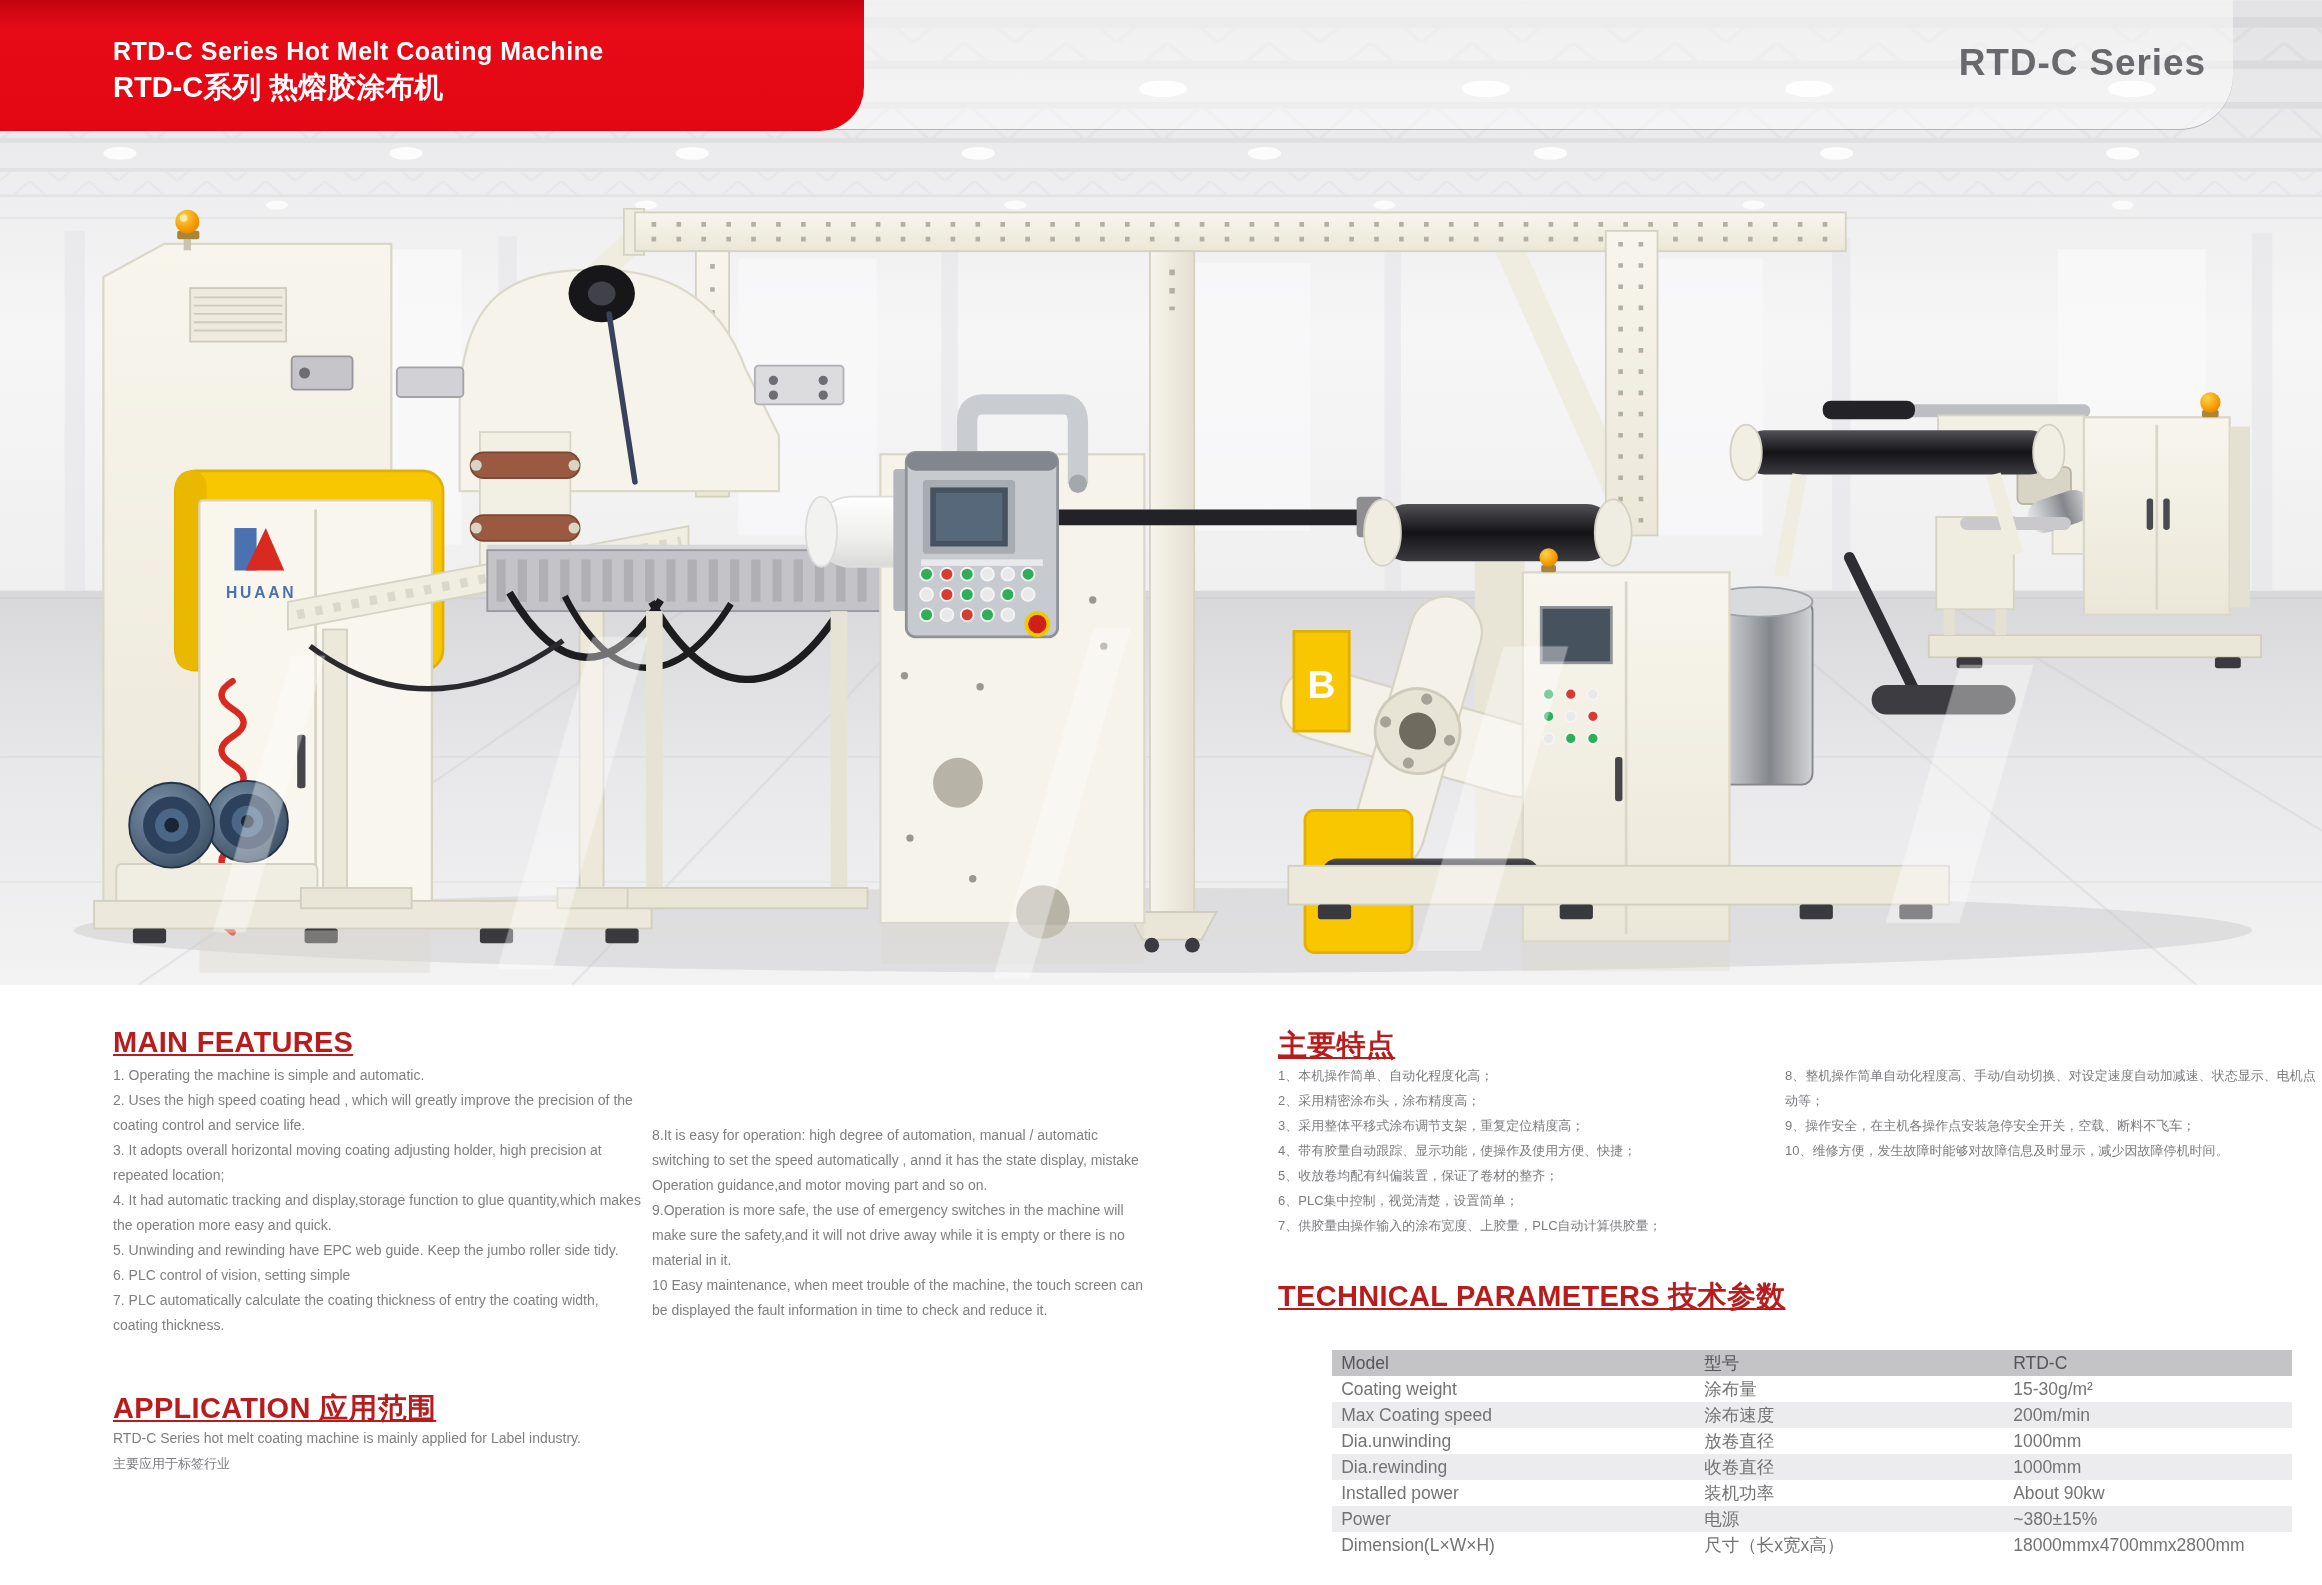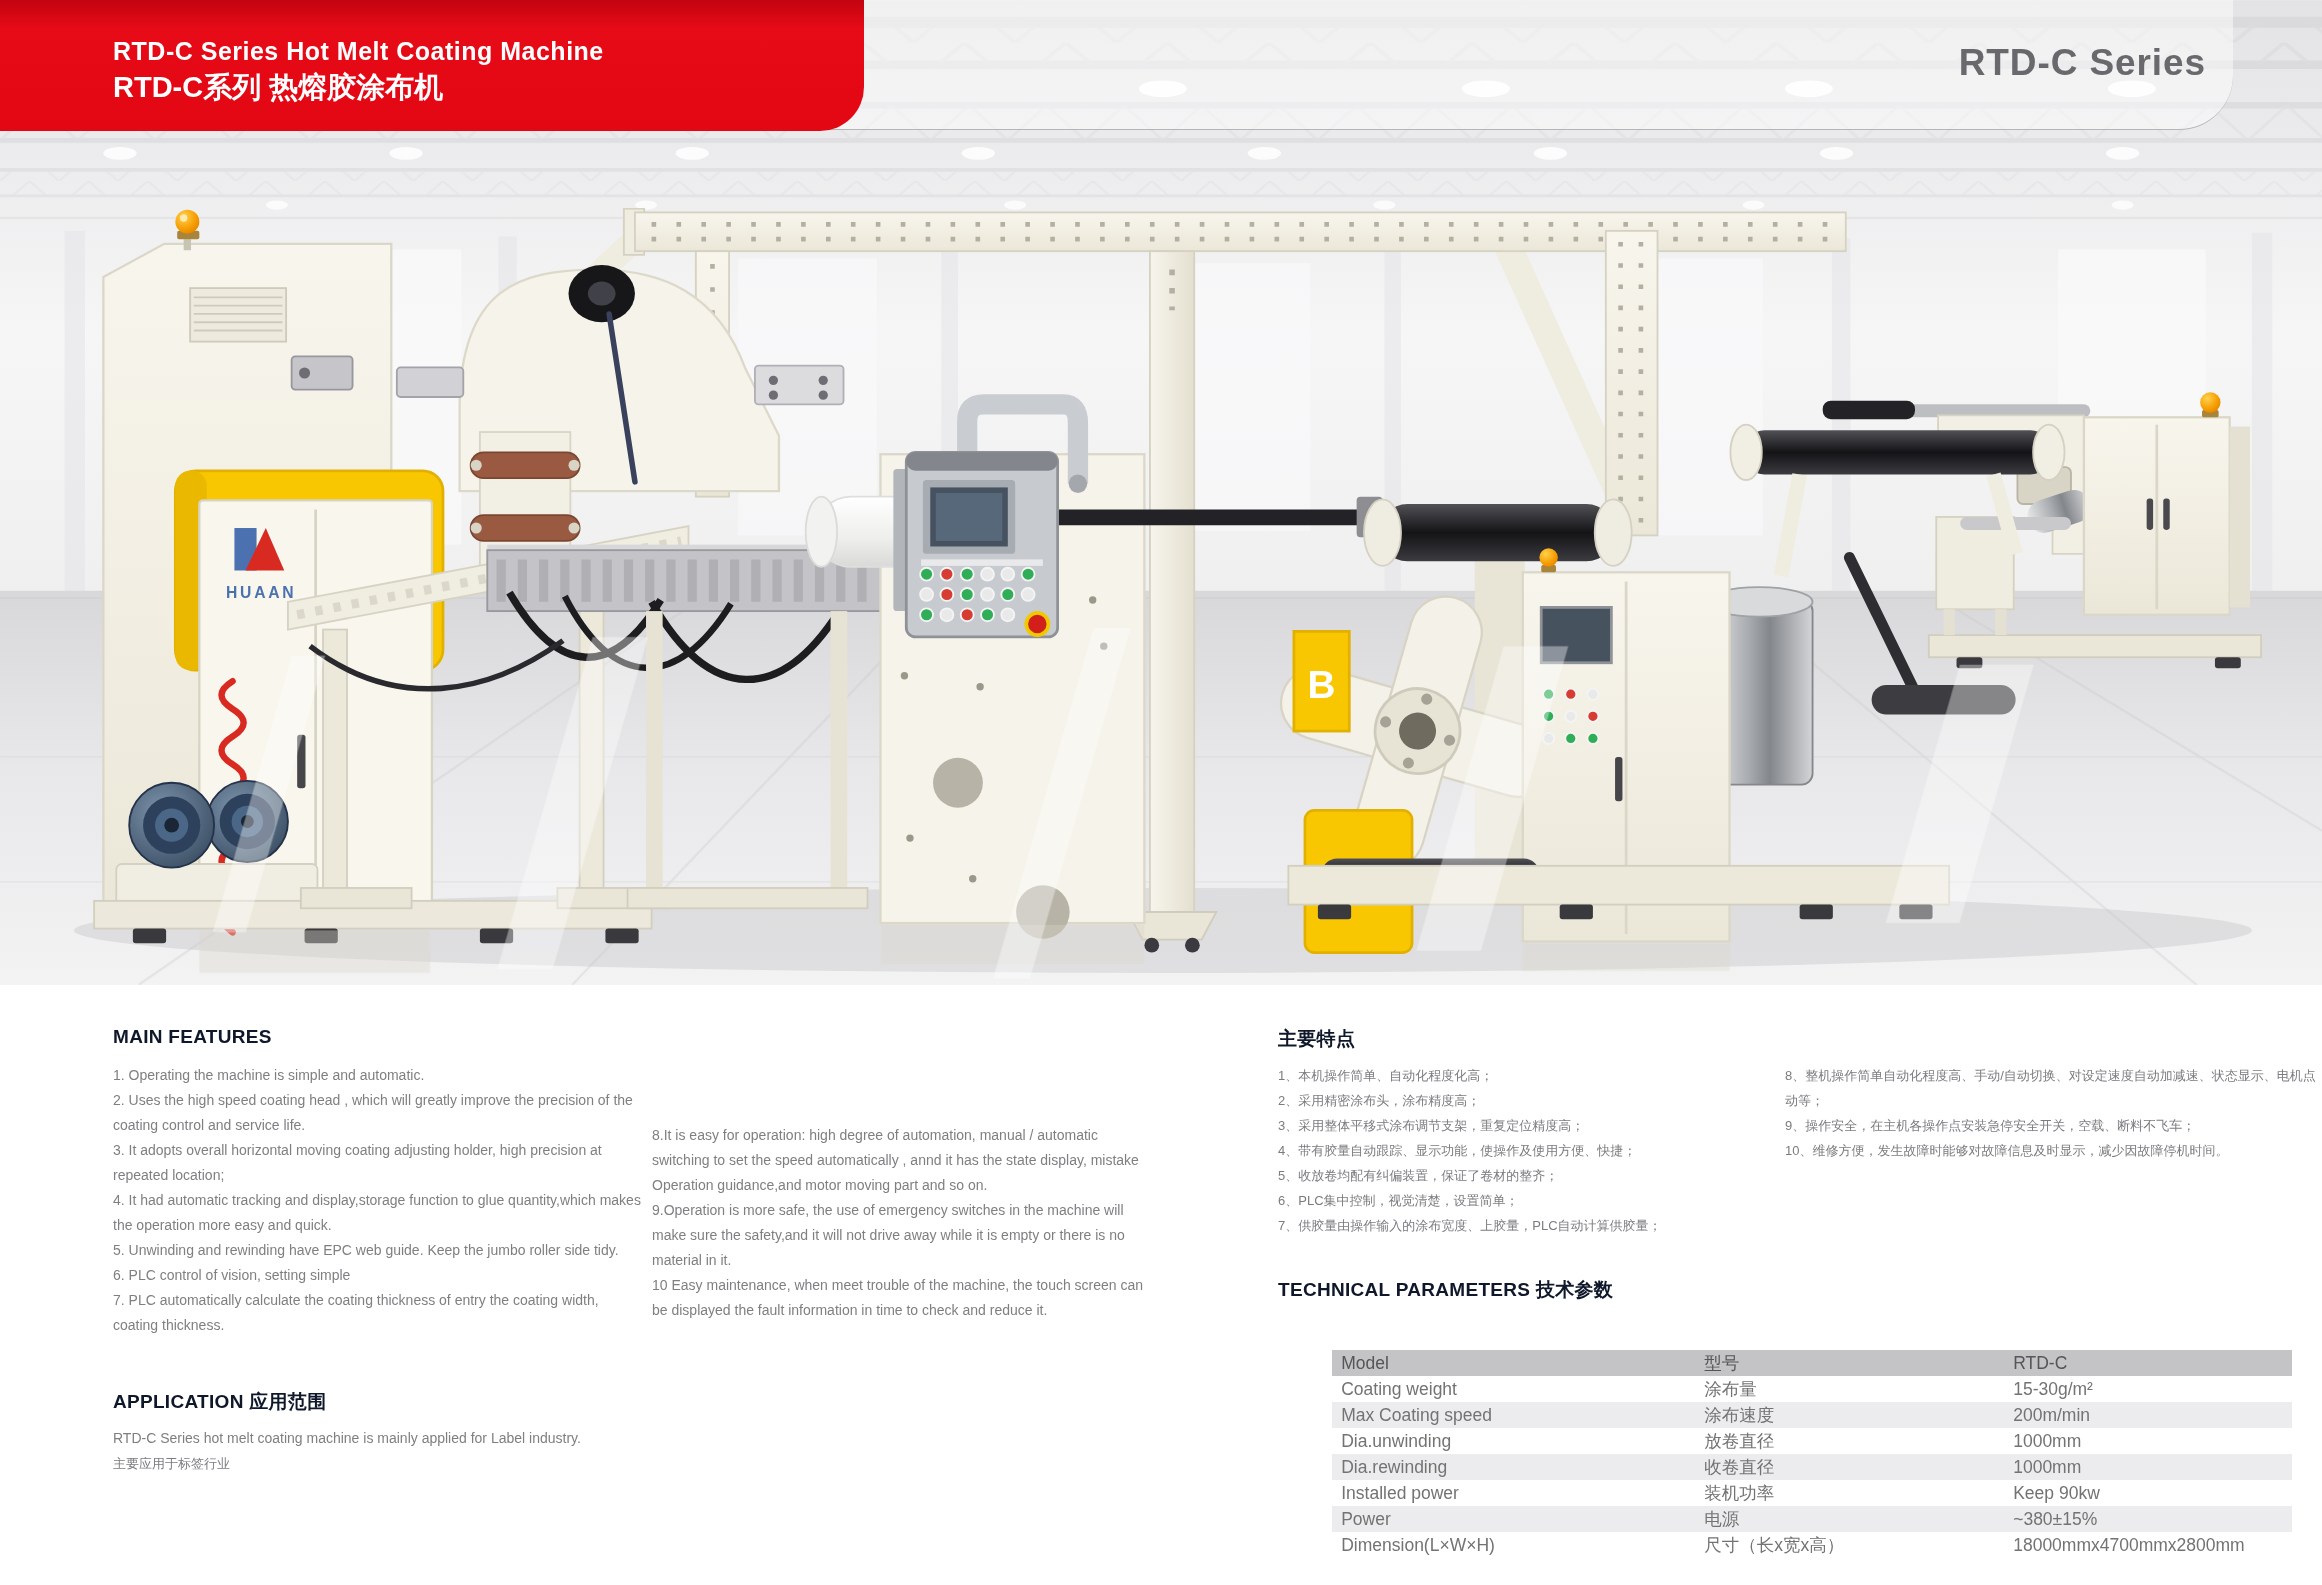--- a/index.html
+++ b/index.html
@@ -13,21 +13,21 @@
                border-bottom:1.8px solid #b5b5b8;border-bottom-right-radius:54px;z-index:2;}
   #red-banner{left:0;top:0;width:864px;height:131px;z-index:3;
               background:linear-gradient(180deg,#c20410 0%,#e60b17 22%,#e30613 100%);
               border-bottom-right-radius:44px;}
   #banner-text{left:113px;top:37px;z-index:4;color:#ffffff;}
   #banner-title-en{font-size:25px;font-weight:bold;letter-spacing:0.5px;line-height:28px;}
   #banner-title-cn{font-size:29px;font-weight:bold;margin-top:5.5px;line-height:33px;}
   #series-label{top:42px;right:116px;z-index:4;font-size:37px;font-weight:bold;color:#69696d;letter-spacing:0.9px;}
 
   
-  .sec-title{font-size:19px;font-weight:bold;color:#0f172a;letter-spacing:0.3px;}
+  .sec-title{font-size:29px;font-weight:bold;color:#b91c1c;letter-spacing:0.3px;text-decoration:underline;}
   .feat{margin:0;font-size:14px;line-height:25px;color:#7f7f82;}
   .cnfeat{margin:0;font-size:13px;line-height:25px;color:#7c7c80;}
   #mf-title{left:113px;top:1026px;}
   #mf-col1{left:113px;top:1063px;width:533px;}
   #mf-col2{left:652px;top:1123px;width:498px;}
   #cn-title{left:1278px;top:1026px;}
   #cn-col1{left:1278px;top:1063px;width:509px;}
   #cn-col2{left:1785px;top:1063px;width:537px;}
   #app-title{left:113px;top:1389px;}
   #app-body{left:113px;top:1426px;width:554px;}
@@ -487,21 +487,21 @@
         <td>1000mm</td>
       </tr>
       <tr class="alt">
         <td>Dia.rewinding</td>
         <td>收卷直径</td>
         <td>1000mm</td>
       </tr>
       <tr>
         <td>Installed power</td>
         <td>装机功率</td>
-        <td>Keep 90kw</td>
+        <td>About 90kw</td>
       </tr>
       <tr class="alt">
         <td>Power</td>
         <td>电源</td>
         <td>~380±15%</td>
       </tr>
       <tr>
         <td>Dimension(L×W×H)</td>
         <td>尺寸（长x宽x高）</td>
         <td>18000mmx4700mmx2800mm</td>

